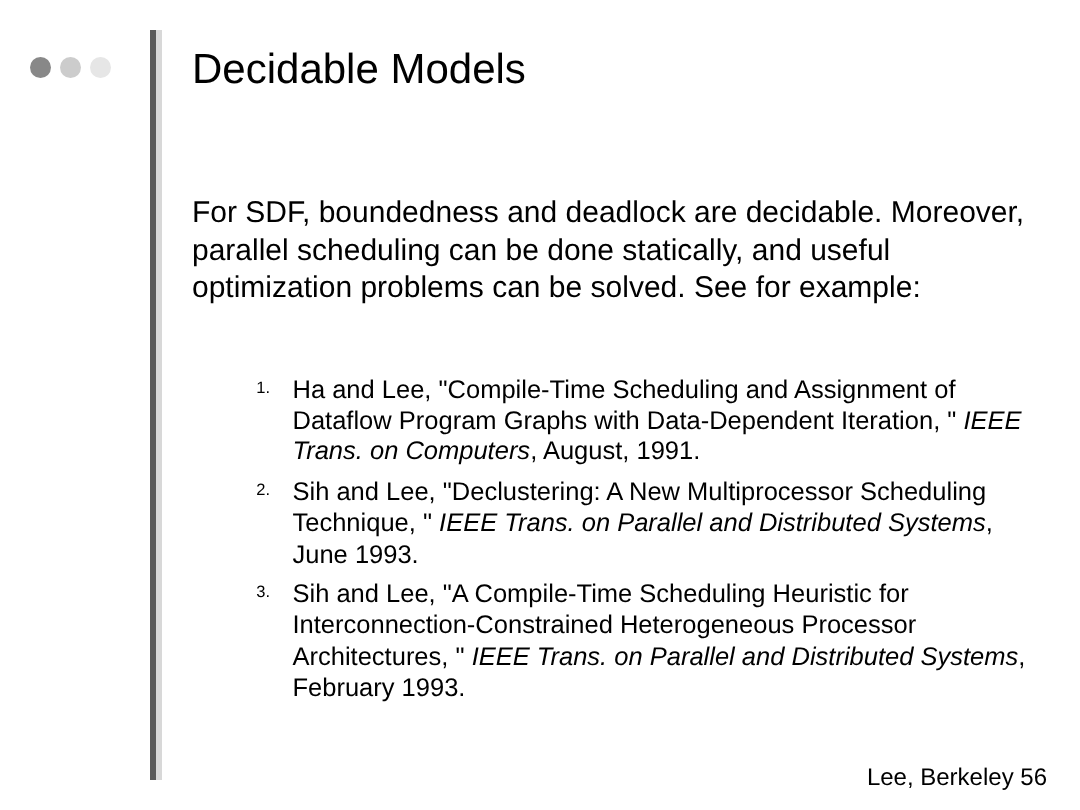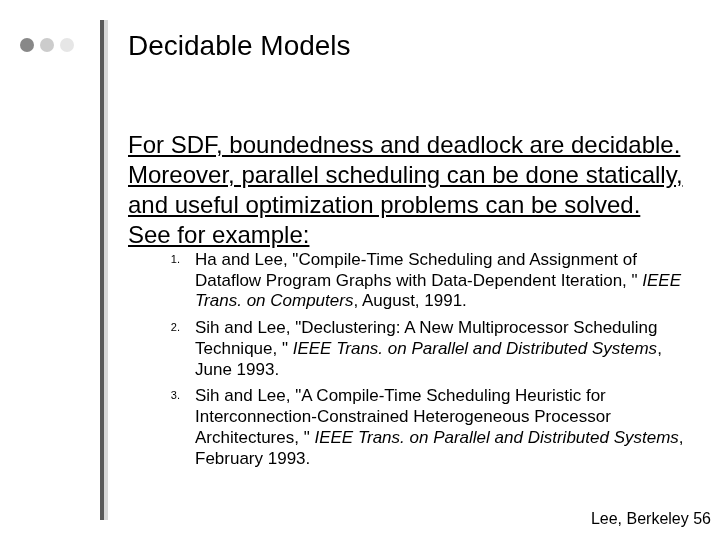--- a/index.html
+++ b/index.html
@@ -5,26 +5,26 @@
   * { margin: 0; padding: 0; box-sizing: border-box; }
   html, body { width: 720px; height: 540px; background: #fff; font-family: Arial, Helvetica, sans-serif; color: #000; }
   .slide { position: relative; width: 720px; height: 540px; }
   .bullets { position: absolute; left: 20px; top: 38px; display: flex; gap: 6px; align-items: center; }
   .b { width: 14px; height: 14px; border-radius: 50%; }
   .b1 { background: #888; }
   .b2 { background: #ccc; }
   .b3 { background: #e6e6e6; }
   .vline { position: absolute; left: 100px; top: 20px; width: 0; height: 500px; border-left: 4px solid #5a5a5a; border-right: 4px solid #d8d8d8; }
   .title { position: absolute; left: 128px; top: 30px; font-size: 28px; font-weight: 400; }
-  .intro { position: absolute; left: 128px; top: 130px; width: 555px; font-size: 24px; line-height: 1.25; text-decoration: underline; }
+  .intro { position: absolute; left: 128px; top: 130px; width: 555px; font-size: 20px; line-height: 1.25; }
   .refs { position: absolute; left: 150px; top: 250px; width: 540px; font-size: 17px; line-height: 1.22; list-style: none; counter-reset: ref; }
   .refs li { position: relative; padding-left: 45px; margin-bottom: 6px; }
   .num { position: absolute; left: 0; top: 3px; font-size: 11px; width: 30px; text-align: right; }
   .ref-text .italic { font-style: italic; }
-  .footer { position: absolute; right: 9px; bottom: 12px; font-size: 16px; }
+  .footer { position: absolute; right: 22px; bottom: 12px; font-size: 16px; }
 </style>
 </head>
 <body>
 
 <div class="slide">
   <div class="bullets">
     <div class="b b1"></div>
     <div class="b b2"></div>
     <div class="b b3"></div>
   </div>

